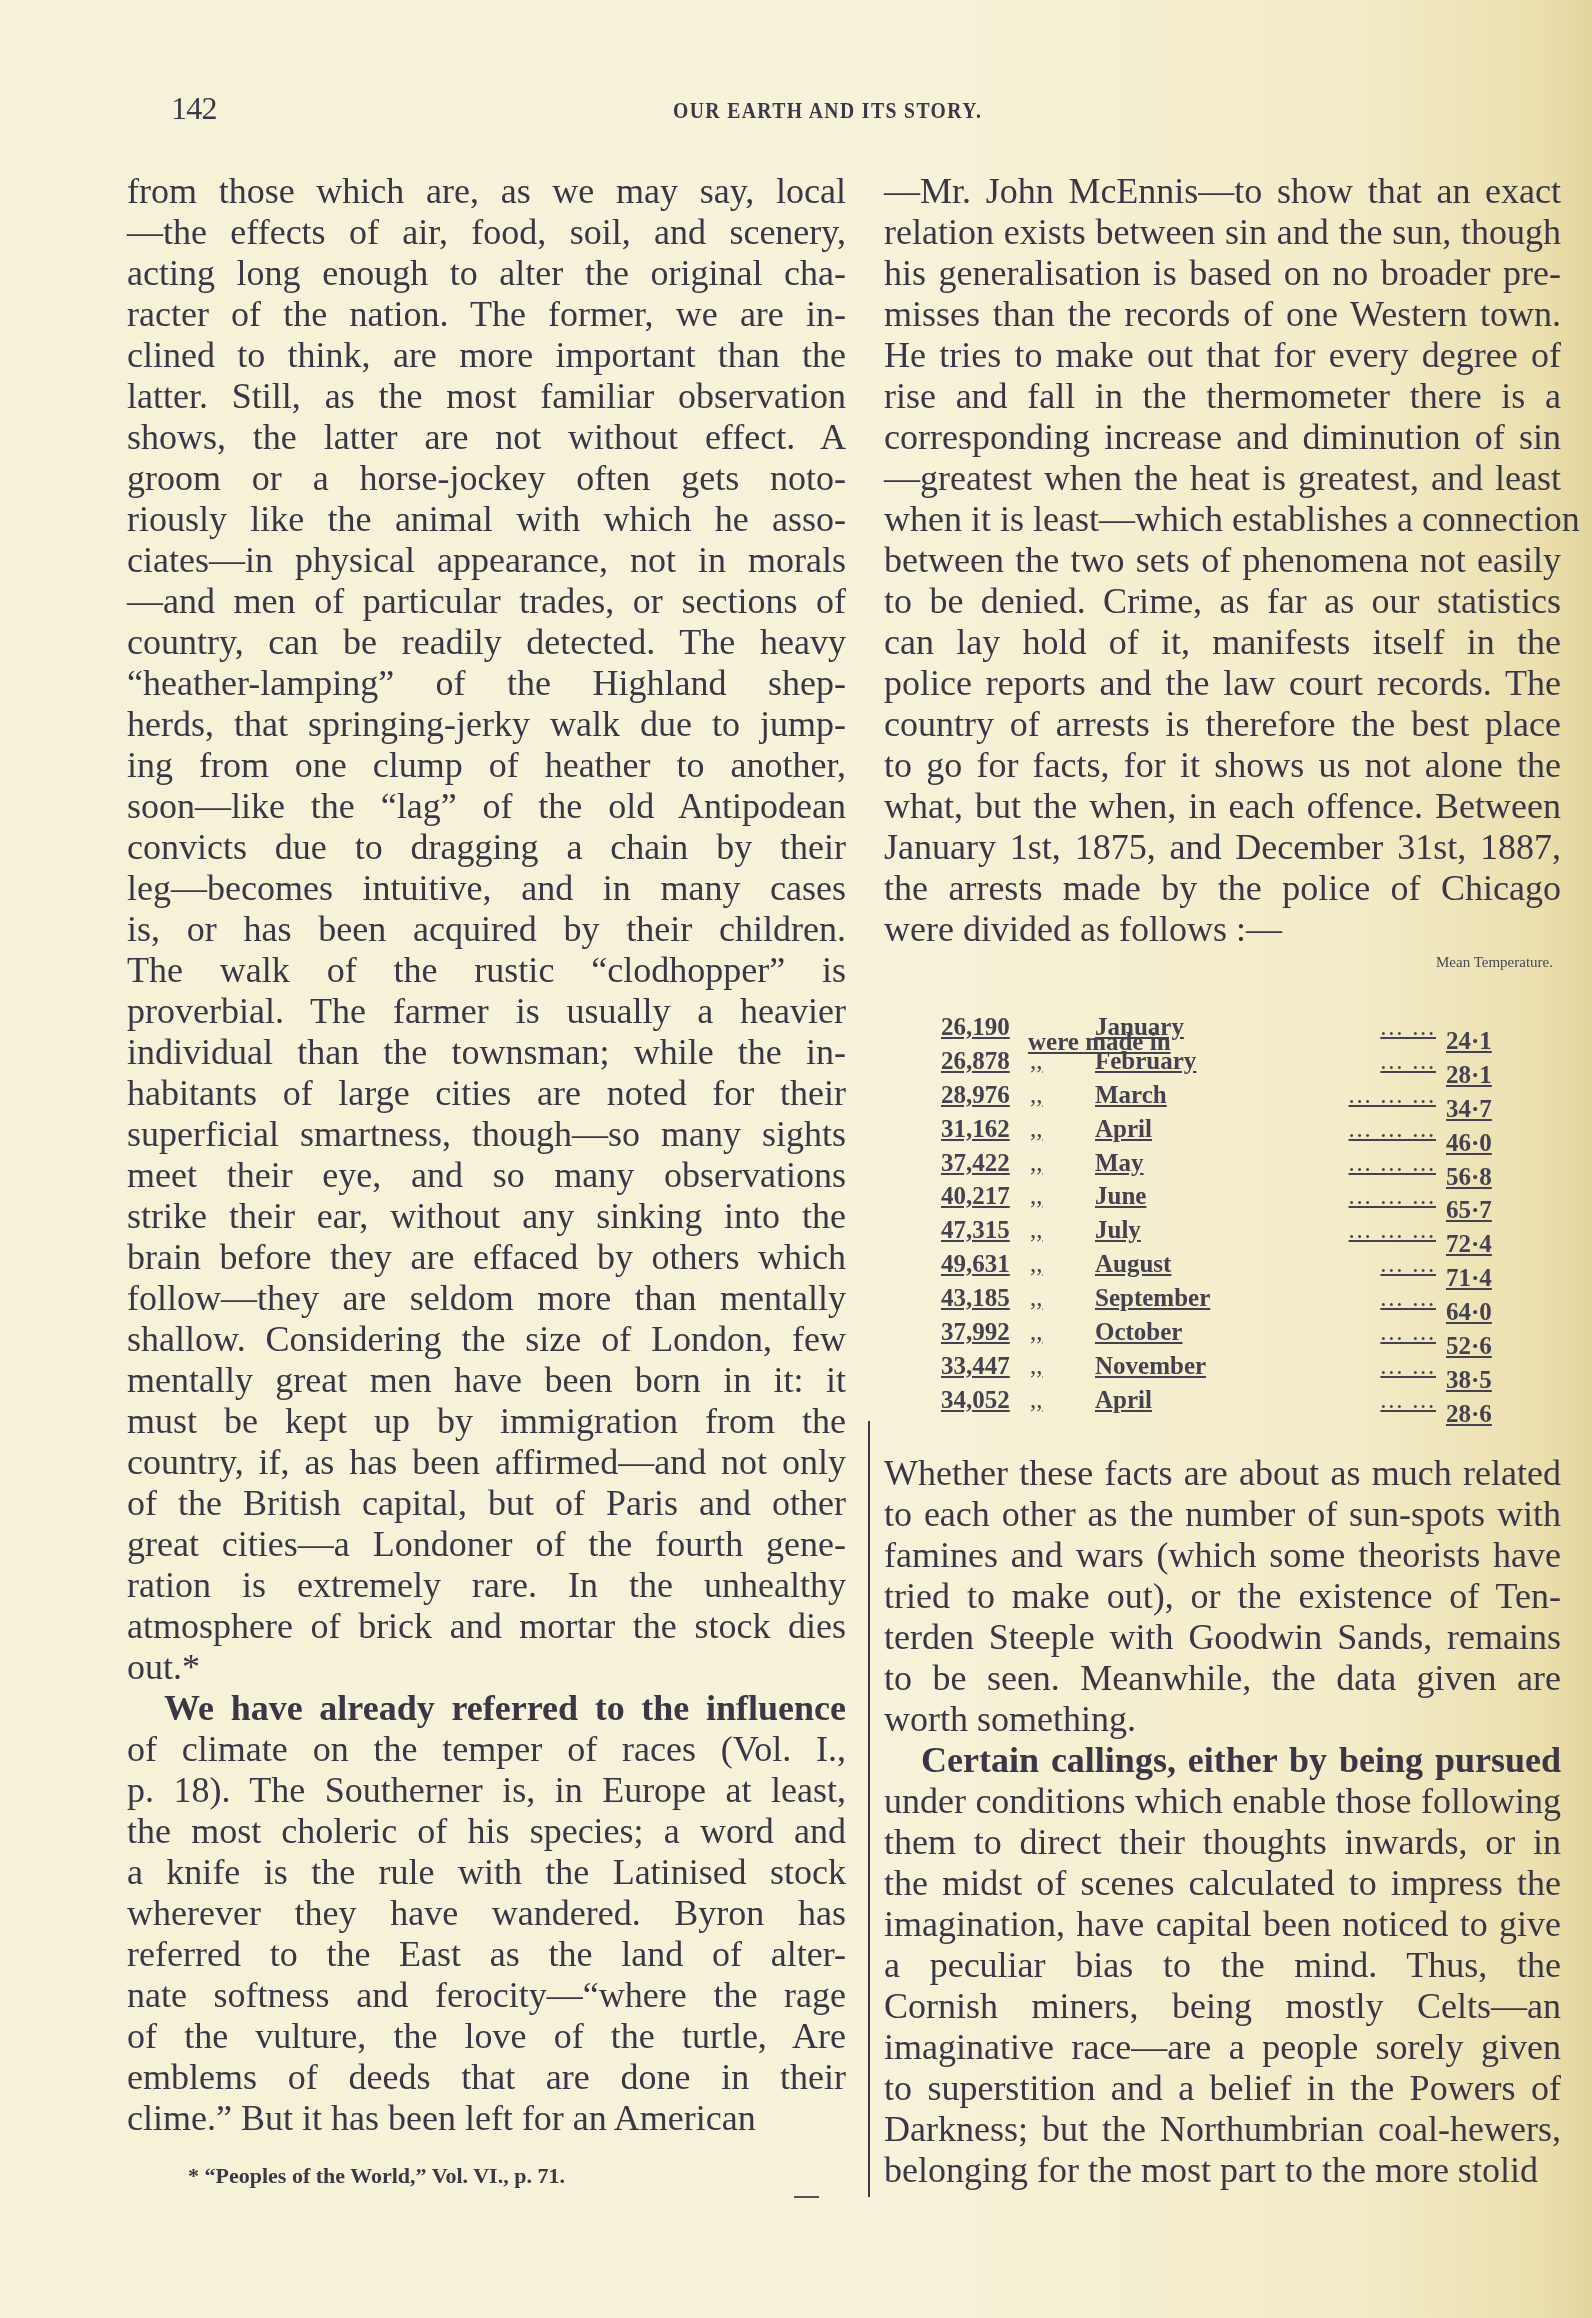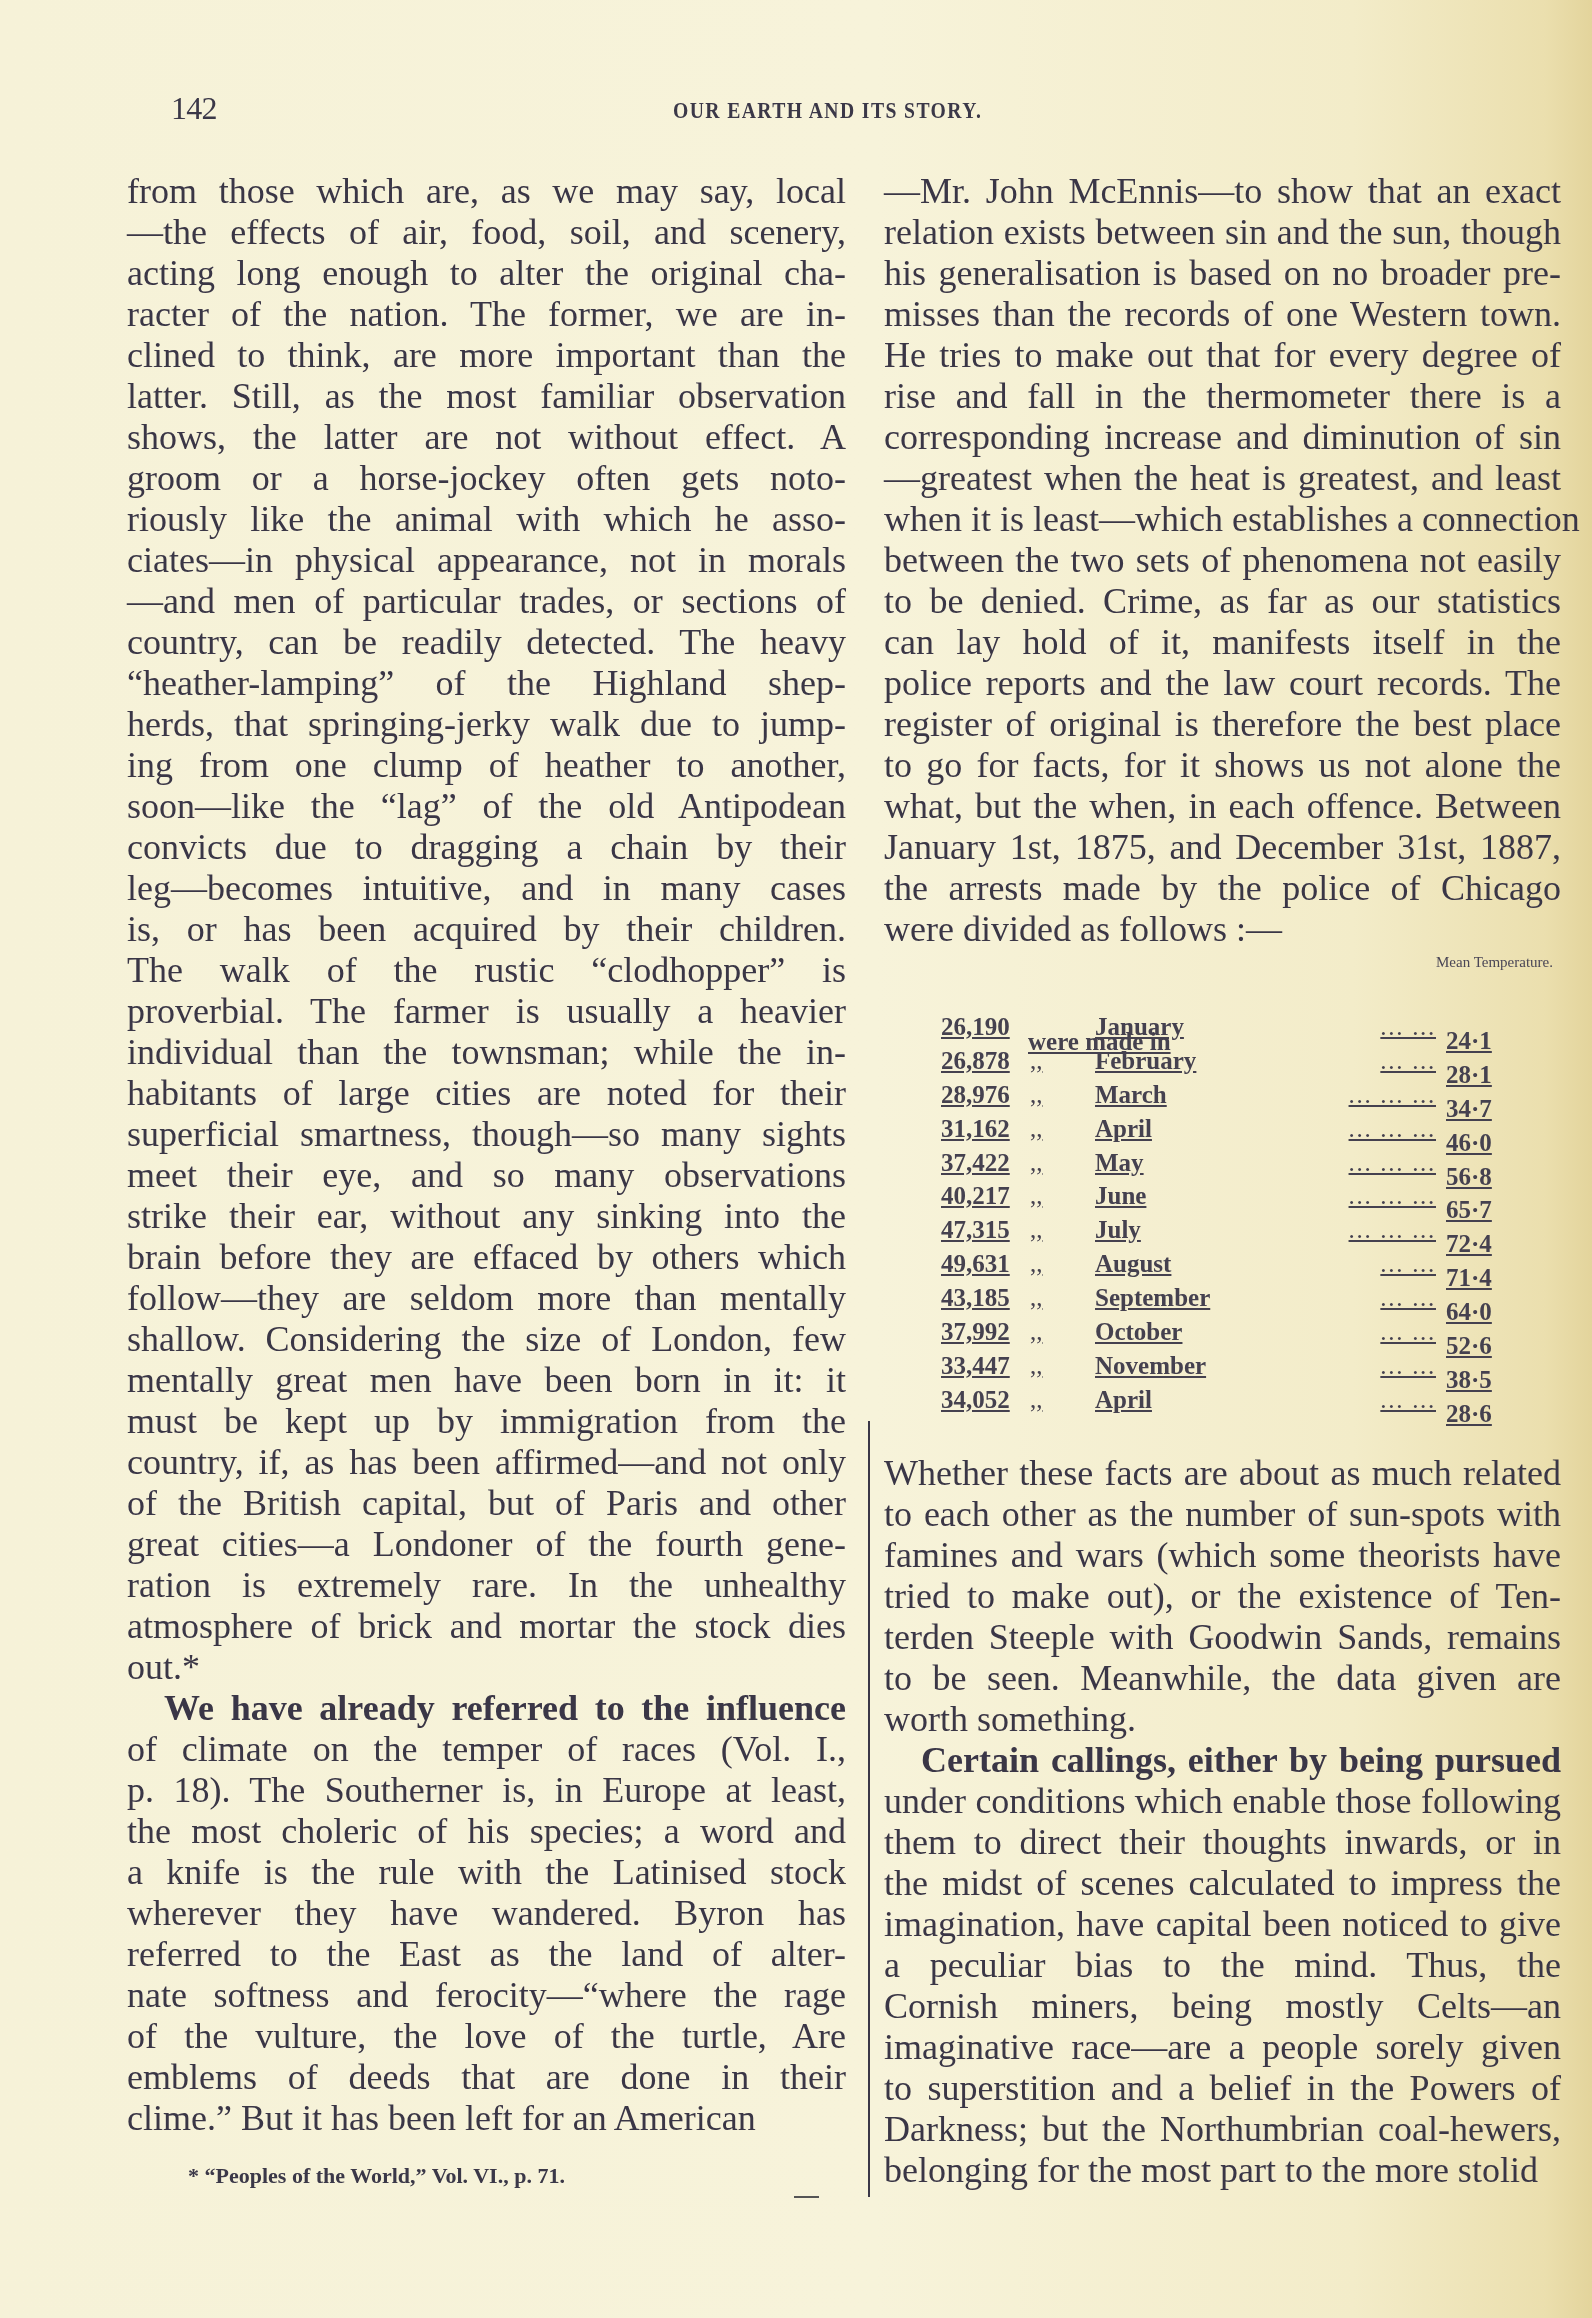--- a/index.html
+++ b/index.html
@@ -127,21 +127,21 @@
     <span class="line">misses than the records of one Western town.</span>
     <span class="line">He tries to make out that for every degree of</span>
     <span class="line">rise and fall in the thermometer there is a</span>
     <span class="line">corresponding increase and diminution of sin</span>
     <span class="line">—greatest when the heat is greatest, and least</span>
     <span class="line">when it is least—which establishes a connection</span>
     <span class="line">between the two sets of phenomena not easily</span>
     <span class="line">to be denied.  Crime, as far as our statistics</span>
     <span class="line">can lay hold of it, manifests itself in the</span>
     <span class="line">police reports and the law court records.  The</span>
-    <span class="line">register of original is therefore the best place</span>
+    <span class="line">country of arrests is therefore the best place</span>
     <span class="line">to go for facts, for it shows us not alone the</span>
     <span class="line">what, but the when, in each offence.  Between</span>
     <span class="line">January 1st, 1875, and December 31st, 1887,</span>
     <span class="line">the arrests made by the police of Chicago</span>
     <span class="line last">were divided as follows :—</span>
   </div>
 
 <div class="table" id="arrests-table">
   <div class="tbl-head">Mean Temperature.</div>
 <div class="tbl-row" style="top: 60px;">

